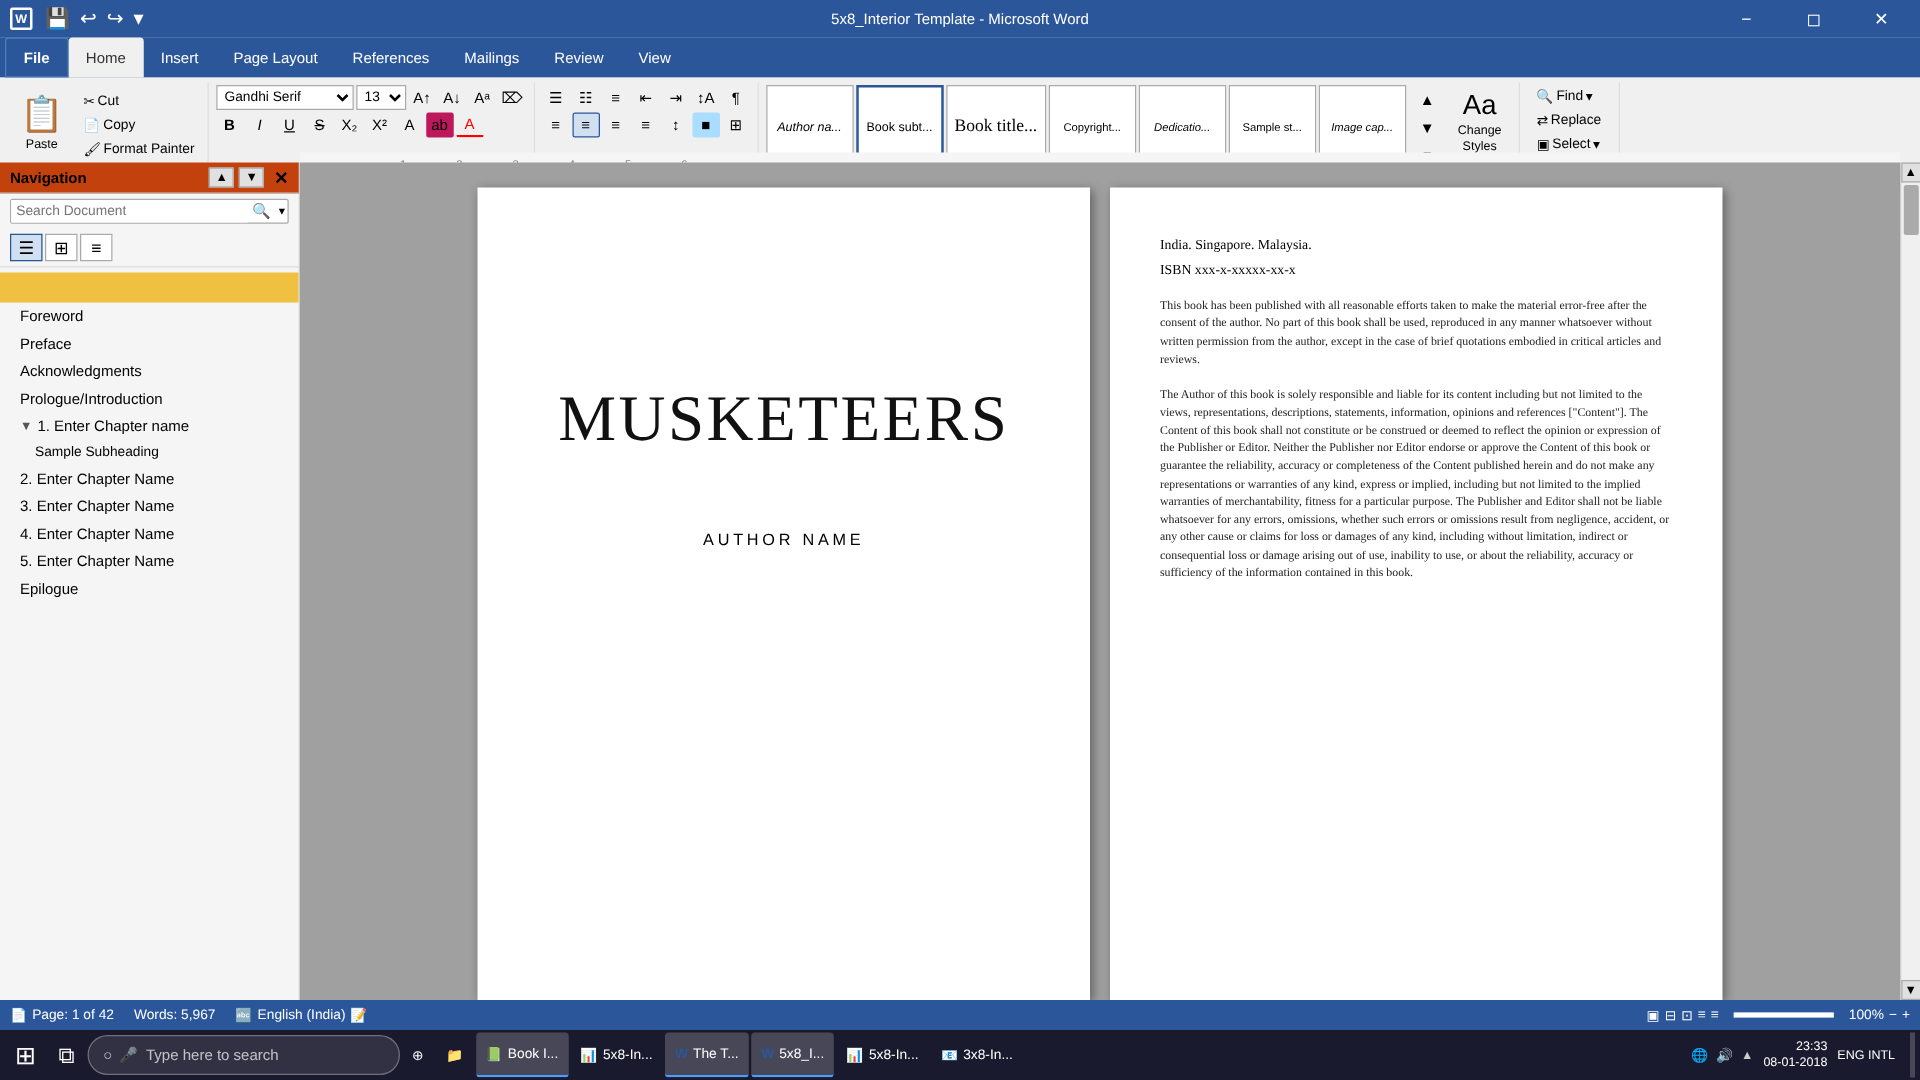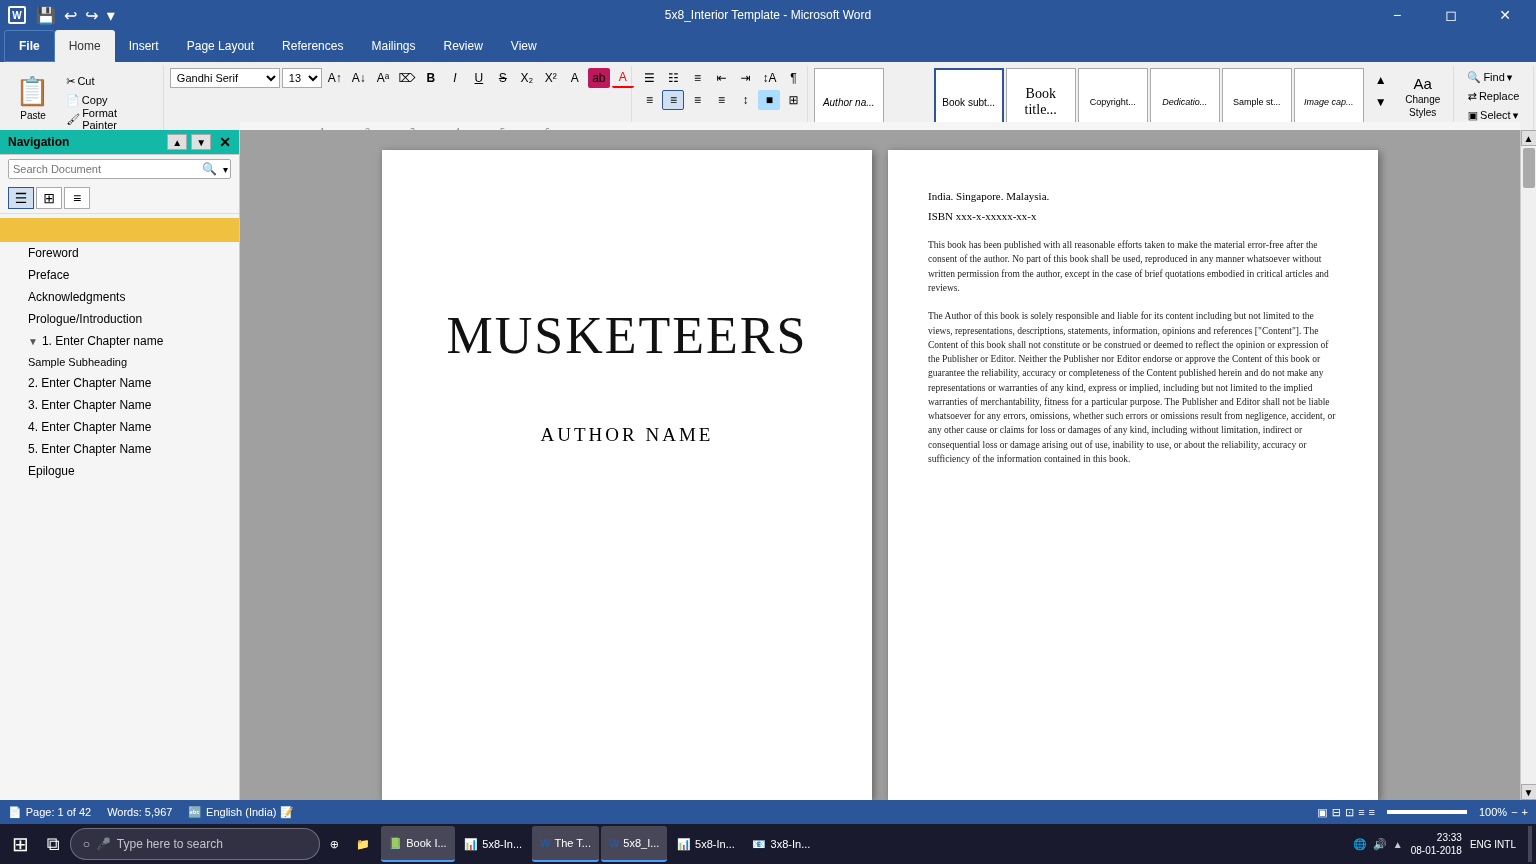--- a/index.html
+++ b/index.html
@@ -109,21 +109,21 @@
       width: 240px;
       height: calc(864px - 130px - 40px);
       background: #f5f5f5;
       border-right: 1px solid #ccc;
       display: flex;
       flex-direction: column;
     }
     #nav-header {
       display: flex; align-items: center; justify-content: space-between;
       padding: 4px 8px;
-      background: #14b8a6;
+      background: #c2410c;
       border-bottom: 1px solid #ccc;
       font-weight: bold;
       font-size: 12px;
     }
     #nav-header .nav-controls { display: flex; gap: 4px; }
     #search-box {
       margin: 4px 8px;
       display: flex; align-items: center;
       border: 1px solid #aaa;
       background: white;
@@ -137,21 +137,21 @@
     .nav-view-btn.active { background: #d0e0f0; border-color: #2b579a; }
 
     #nav-list { flex: 1; overflow-y: auto; padding: 4px 0; }
     .nav-item {
       padding: 4px 12px;
       cursor: pointer;
       font-size: 12px;
       display: flex; align-items: center; gap: 4px;
     }
     .nav-item.active { background: #f0c040; }
-    .nav-item.chapter { padding-left: 16px; margin-left: 12px; }
+    .nav-item.chapter { padding-left: 16px; }
     .nav-item.sub { padding-left: 28px; font-size: 11px; }
     .nav-item .expand-icon { font-size: 10px; color: #555; }
 
     
     .nav-scroll-btn { width: 20px; height: 16px; background: #e0e0e0; border: 1px solid #aaa; cursor: pointer; display: flex; align-items: center; justify-content: center; font-size: 10px; }
 
     
     #main-area {
       position: absolute;
       left: 240px; top: 130px;
@@ -180,21 +180,21 @@
     .subtitle-box {
       background: #b8d0e8;
       border: 1px solid #aaa;
       padding: 8px 16px;
       margin: 24px 0;
       text-align: center;
       font-size: 12px;
       font-family: Georgia, serif;
       width: 100%;
     }
-    .author-name { font-size: 19px; font-family: Liberation Serif, serif; letter-spacing: 3px; margin-top: 60px; text-align: center; }
+    .author-name { font-size: 13px; font-family: Liberation Sans, sans-serif; letter-spacing: 3px; margin-top: 60px; text-align: center; }
 
     
     .publisher-name { font-size: 14px; font-family: Georgia, serif; letter-spacing: 2px; margin-bottom: 8px; }
     .publisher-locations { font-size: 11px; font-family: Georgia, serif; margin-bottom: 8px; }
     .isbn { font-size: 11px; font-family: Georgia, serif; margin-bottom: 16px; }
     .legal-text { font-size: 9.5px; font-family: Georgia, serif; line-height: 1.5; color: #222; }
 
     
     #status-bar {
       position: absolute;
@@ -330,21 +330,21 @@
         <div class="ribbon-btn-small">
           <span>🖌</span>
           <span>Format Painter</span>
         </div>
       </div>
     </div>
     <div class="ribbon-group-label">Clipboard</div>
   </div>
 
   <div class="ribbon-group" style="min-width:220px;">
-    <div class="ribbon-group-content" style="flex-direction:row; gap:2px; width:100%;">
+    <div class="ribbon-group-content" style="flex-direction:column; gap:2px; width:100%;">
       <div class="font-row">
         <select class="font-select">
           <option>Gandhi Serif</option>
         </select>
         <select class="size-select">
           <option>13</option>
         </select>
         <span class="fmt-btn" title="Grow Font">A↑</span>
         <span class="fmt-btn" title="Shrink Font">A↓</span>
         <span class="fmt-btn">Aᵃ</span>
@@ -386,35 +386,35 @@
         <span class="fmt-btn">⊞</span>
       </div>
     </div>
     <div class="ribbon-group-label">Paragraph</div>
   </div>
 
   <div class="ribbon-group" style="min-width:500px; flex-direction:column;">
     <div class="ribbon-group-content" style="gap:2px; align-items:center;">
       <div class="styles-area">
         <div class="style-item" style="font-style:italic; font-size:10px;">Author na...</div>
-        <div class="style-item active" style="font-size:10px; border:2px solid #2b579a;margin-left:48px;">Book subt...</div>
+        <div class="style-item active" style="font-size:10px; border:2px solid #2b579a;">Book subt...</div>
         <div class="style-item" style="font-size:14px; font-family:Georgia,serif;">Book title...</div>
         <div class="style-item" style="font-size:9px;">Copyright...</div>
         <div class="style-item" style="font-size:9px; font-style:italic;">Dedicatio...</div>
         <div class="style-item" style="font-size:9px;">Sample st...</div>
         <div class="style-item" style="font-size:9px; font-style:italic;">Image cap...</div>
         <div style="display:flex; flex-direction:column; gap:2px; margin-left:4px;">
           <span class="fmt-btn">▲</span>
           <span class="fmt-btn">▼</span>
           <span class="fmt-btn">▾</span>
         </div>
       </div>
       <div style="display:flex; flex-direction:column; align-items:center; margin-left:4px;">
         <div class="ribbon-btn-large change-styles">
-          <div style="font-size:15px;">Aa</div>
+          <div style="font-size:22px;">Aa</div>
           <div style="font-size:10px;">Change</div>
           <div style="font-size:10px;">Styles</div>
           <div style="font-size:8px;">▾</div>
         </div>
       </div>
     </div>
     <div class="ribbon-group-label">Styles</div>
   </div>
 
   <div class="ribbon-group" style="min-width:80px;">

